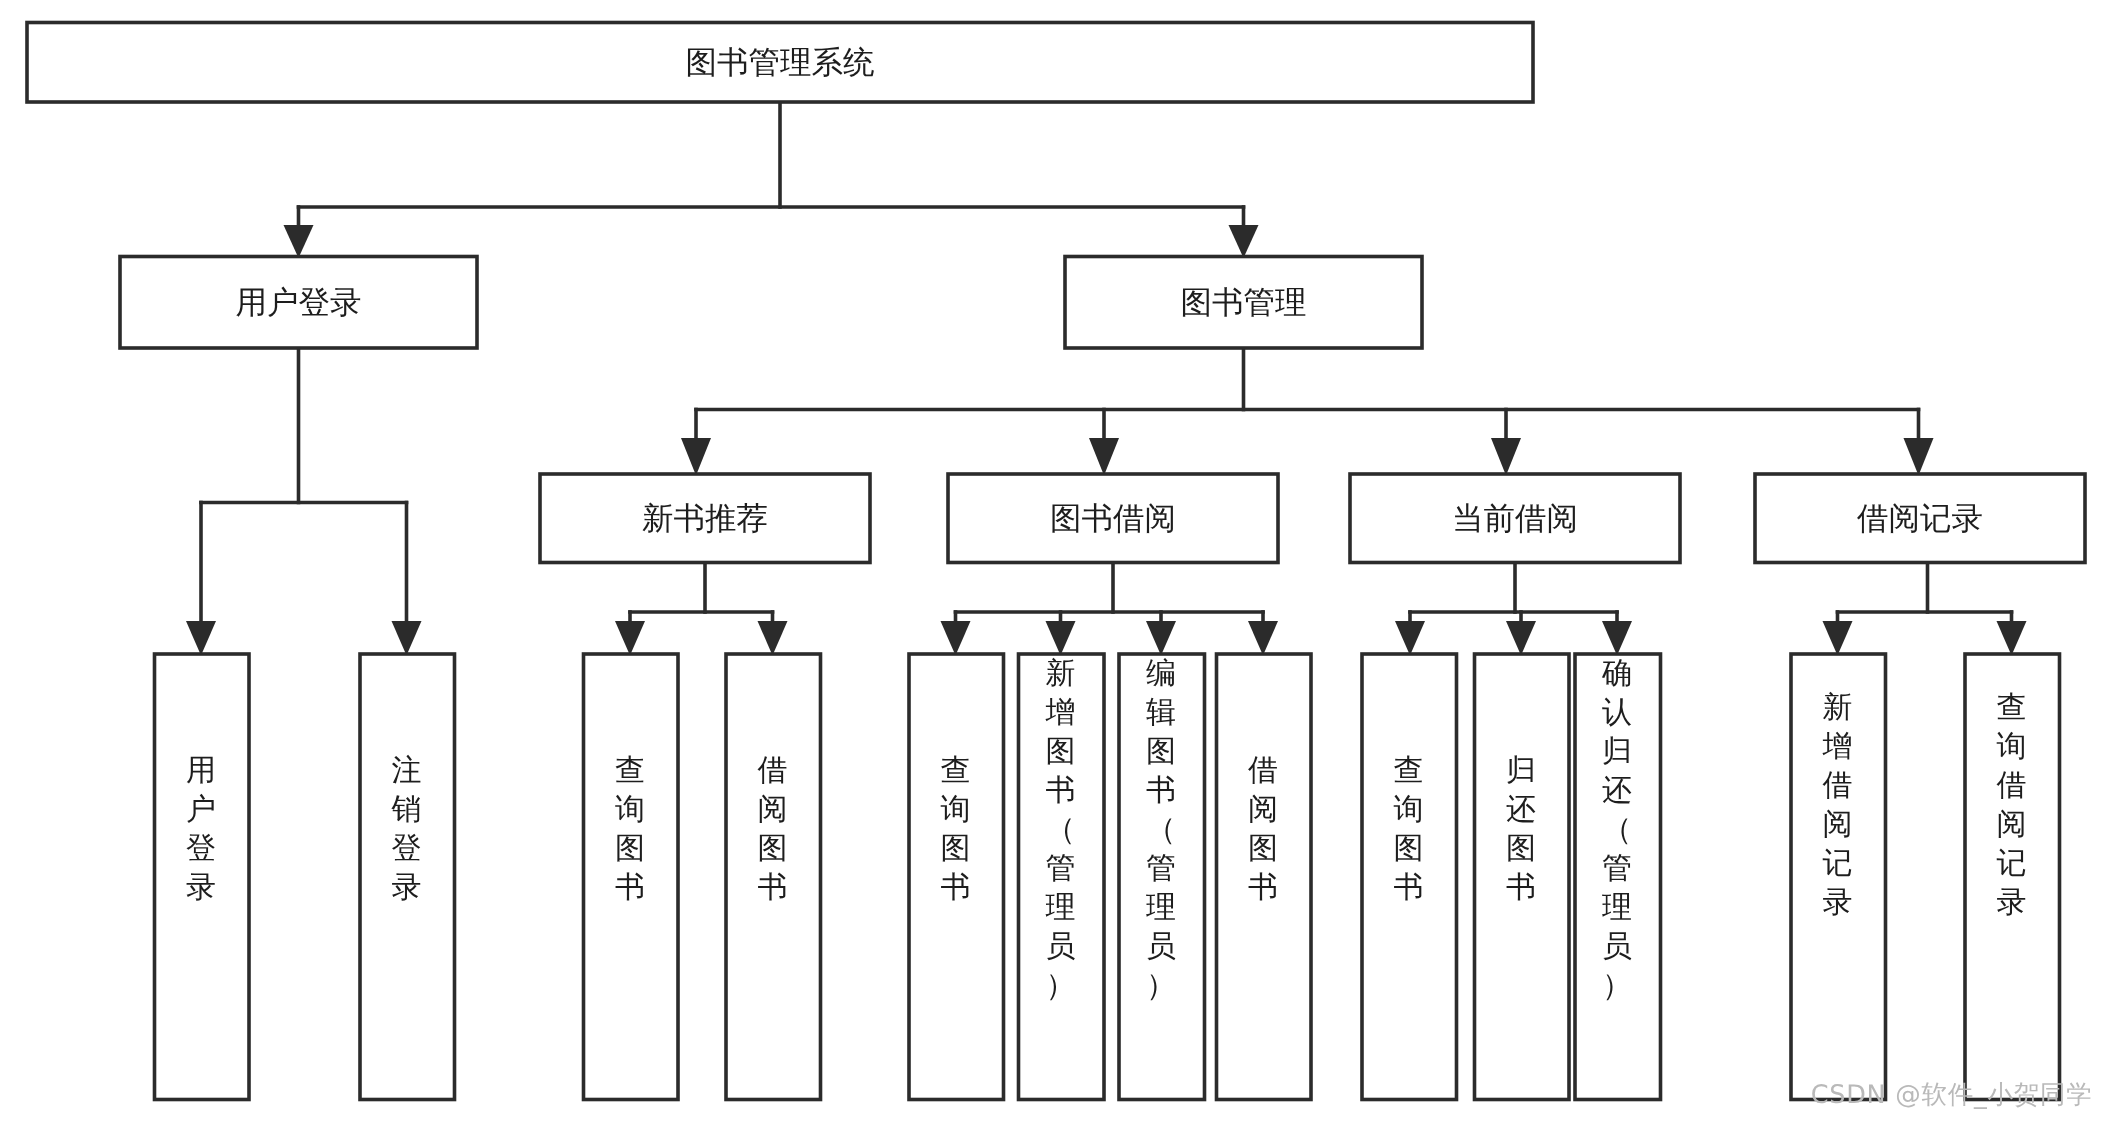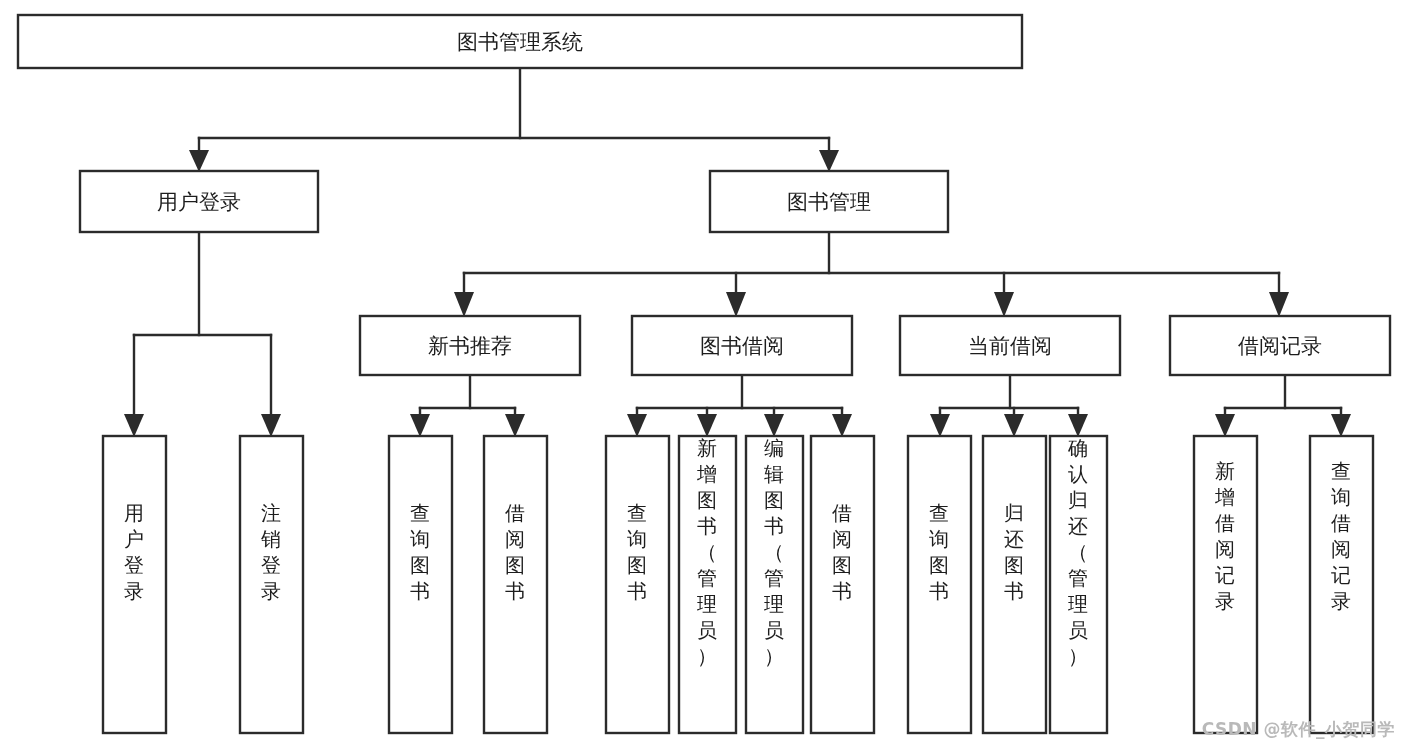--- a/index.html
+++ b/index.html
@@ -57,21 +57,20 @@
   .watermark {
     position: absolute;
     right: 10px;
     bottom: 6px;
     font-family: "DejaVu Sans", "Liberation Sans", sans-serif;
     font-size: 17px;
     color: #b9b9b9;
     letter-spacing: 0.5px;
     white-space: nowrap;
     pointer-events: none;
-    font-weight: bold;
   }
 </style>
 </head>
 <body>
 
 <div id="diagram-root">
 
   <svg id="flow" viewBox="0 0 1405 747">
 
     <defs>

